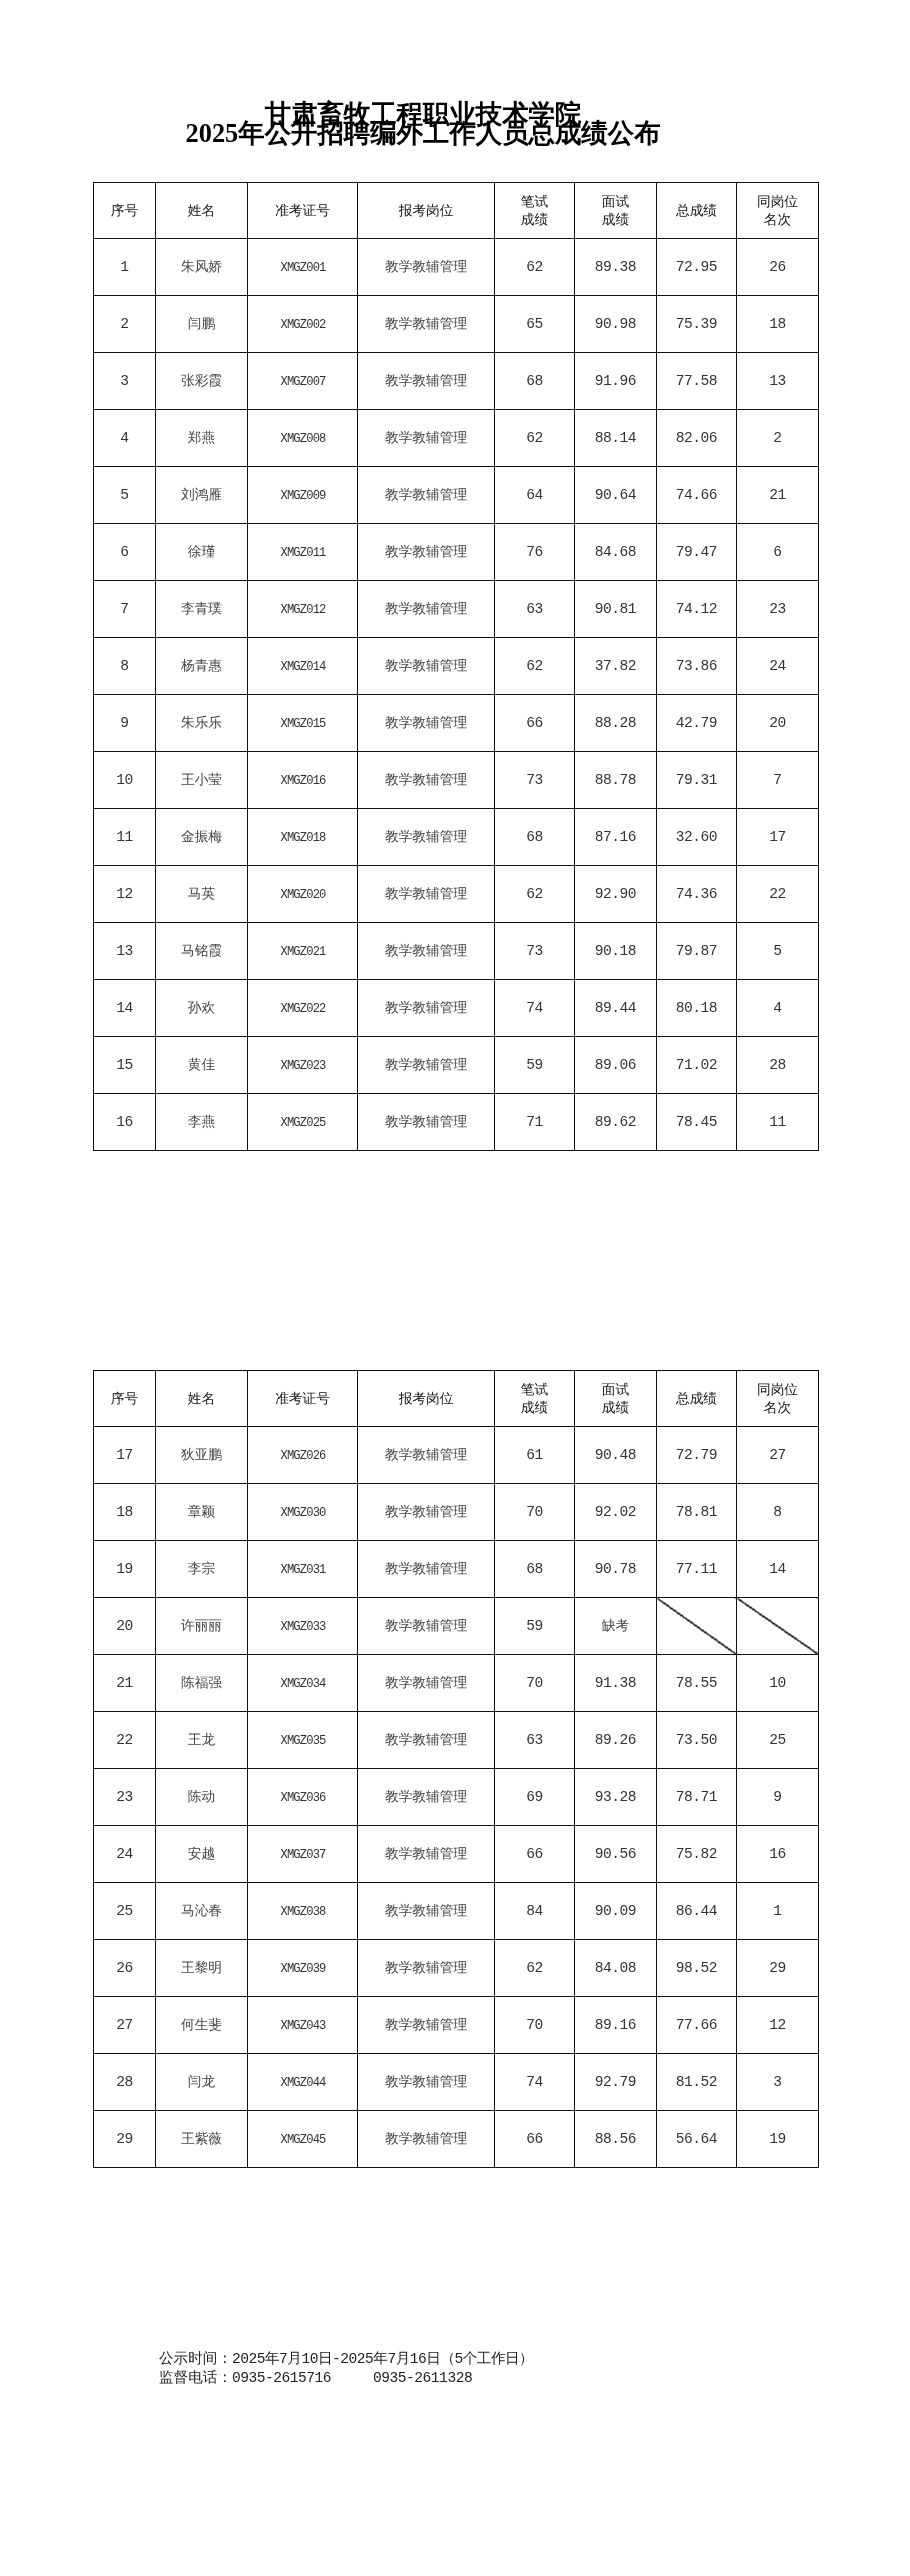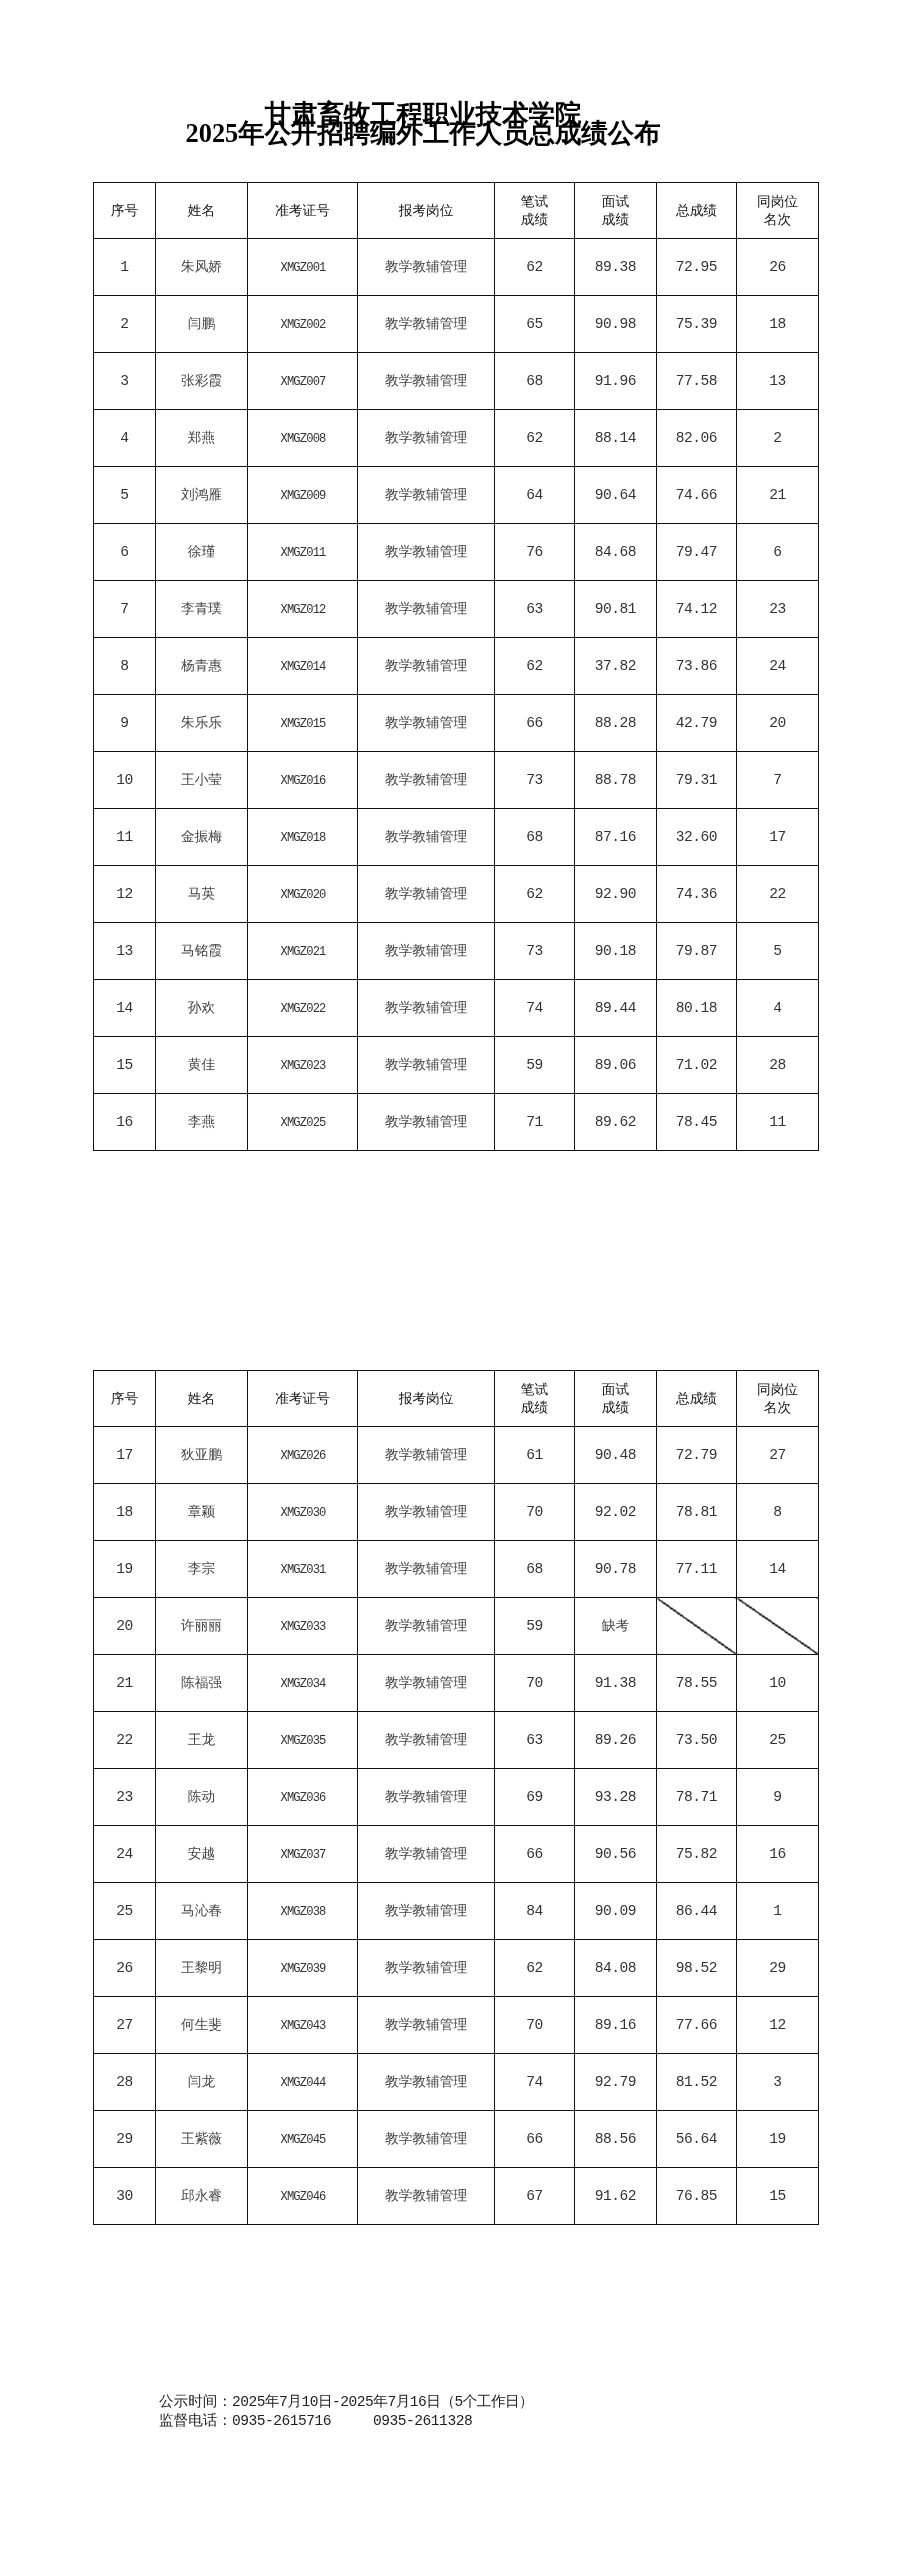--- a/index.html
+++ b/index.html
@@ -96,21 +96,20 @@
     col.c8 { width: 82px; }
 
     .footer {
       position: absolute;
       left: 159px;
       font-family: "DejaVu Sans", "Liberation Sans", sans-serif;
       font-size: 14.6px;
       line-height: 18px;
       color: #222;
       white-space: pre;
-      margin-top: 43px;
     }
     .footer.f1 { top: 2349px; }
     .footer.f2 { top: 2368px; }
     .footer .val {
       font-family: "Liberation Mono", "DejaVu Sans Mono", monospace;
       font-size: 14.6px;
       letter-spacing: -0.5px;
     }
     .gap { display: inline-block; width: 42px; }
   </style>
@@ -454,28 +453,18 @@
       <tr>
         <td class="num">29</td>
         <td class="cjk">王紫薇</td>
         <td class="mono">XMGZ045</td>
         <td class="cjk">教学教辅管理</td>
         <td class="num">66</td>
         <td class="num">88.56</td>
         <td class="num">56.64</td>
         <td class="num">19</td>
       </tr>
-      <tr>
-        <td class="num">30</td>
-        <td class="cjk">邱永睿</td>
-        <td class="mono">XMGZ046</td>
-        <td class="cjk">教学教辅管理</td>
-        <td class="num">67</td>
-        <td class="num">91.62</td>
-        <td class="num">76.85</td>
-        <td class="num">15</td>
-      </tr>
     </tbody>
 </table>
 
 <div class="footer f1"><span>公示时间：</span><span class="val">2025年7月10日-2025年7月16日（5个工作日）</span></div>
 <div class="footer f2"><span>监督电话：</span><span class="val">0935-2615716</span><span class="gap"></span><span class="val">0935-2611328</span></div>
 
 
 </body></html>

